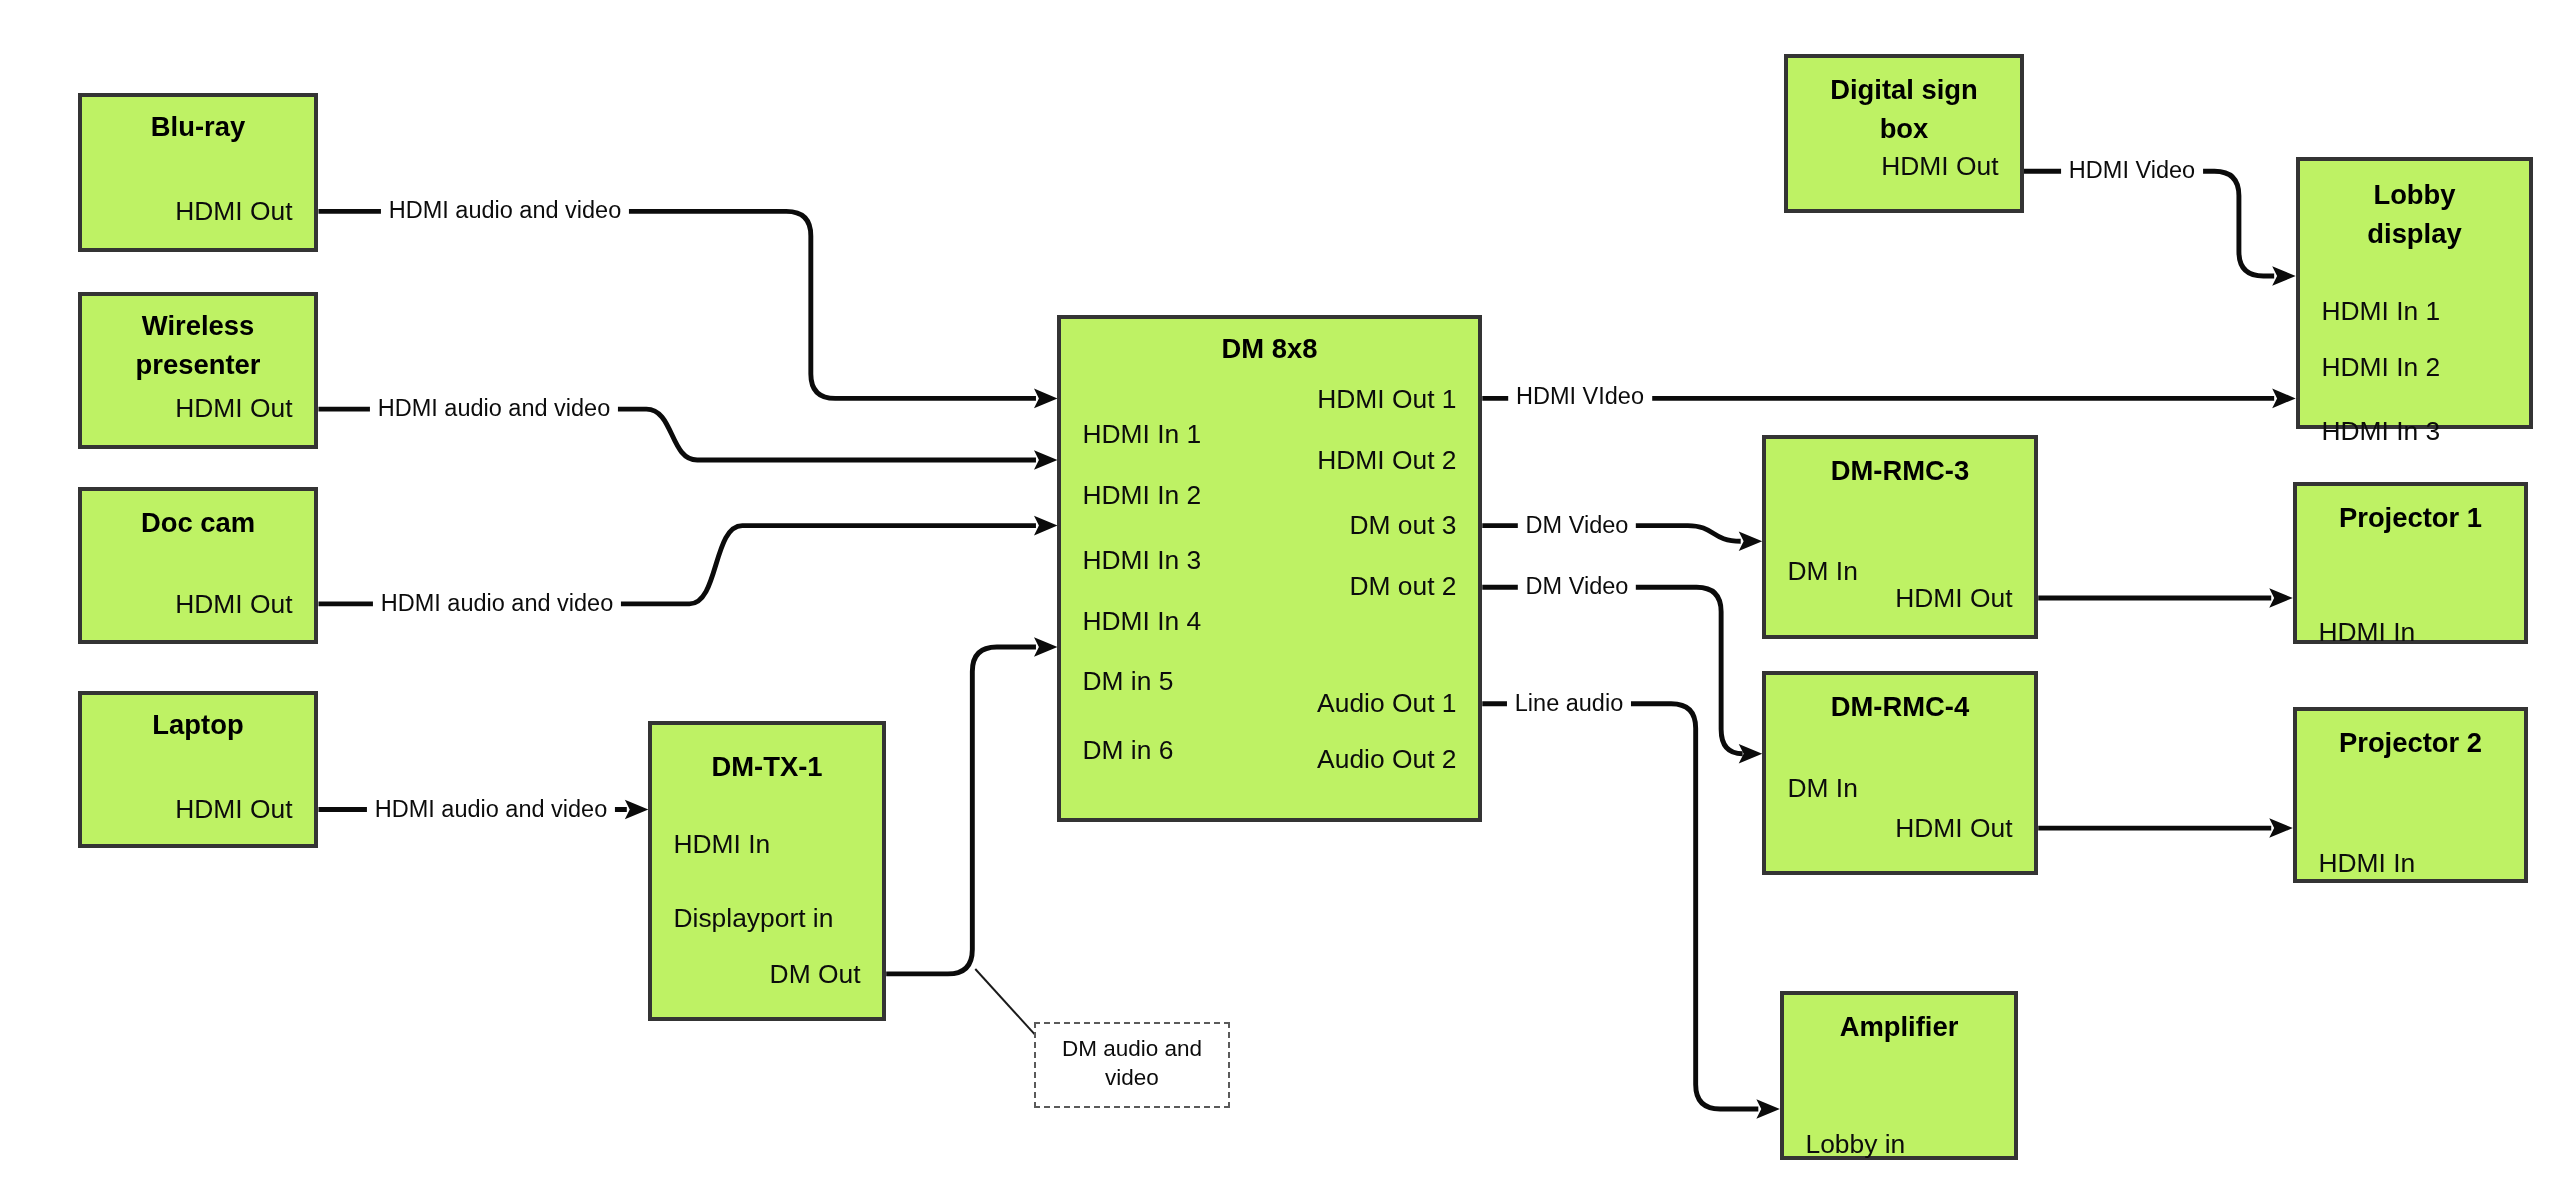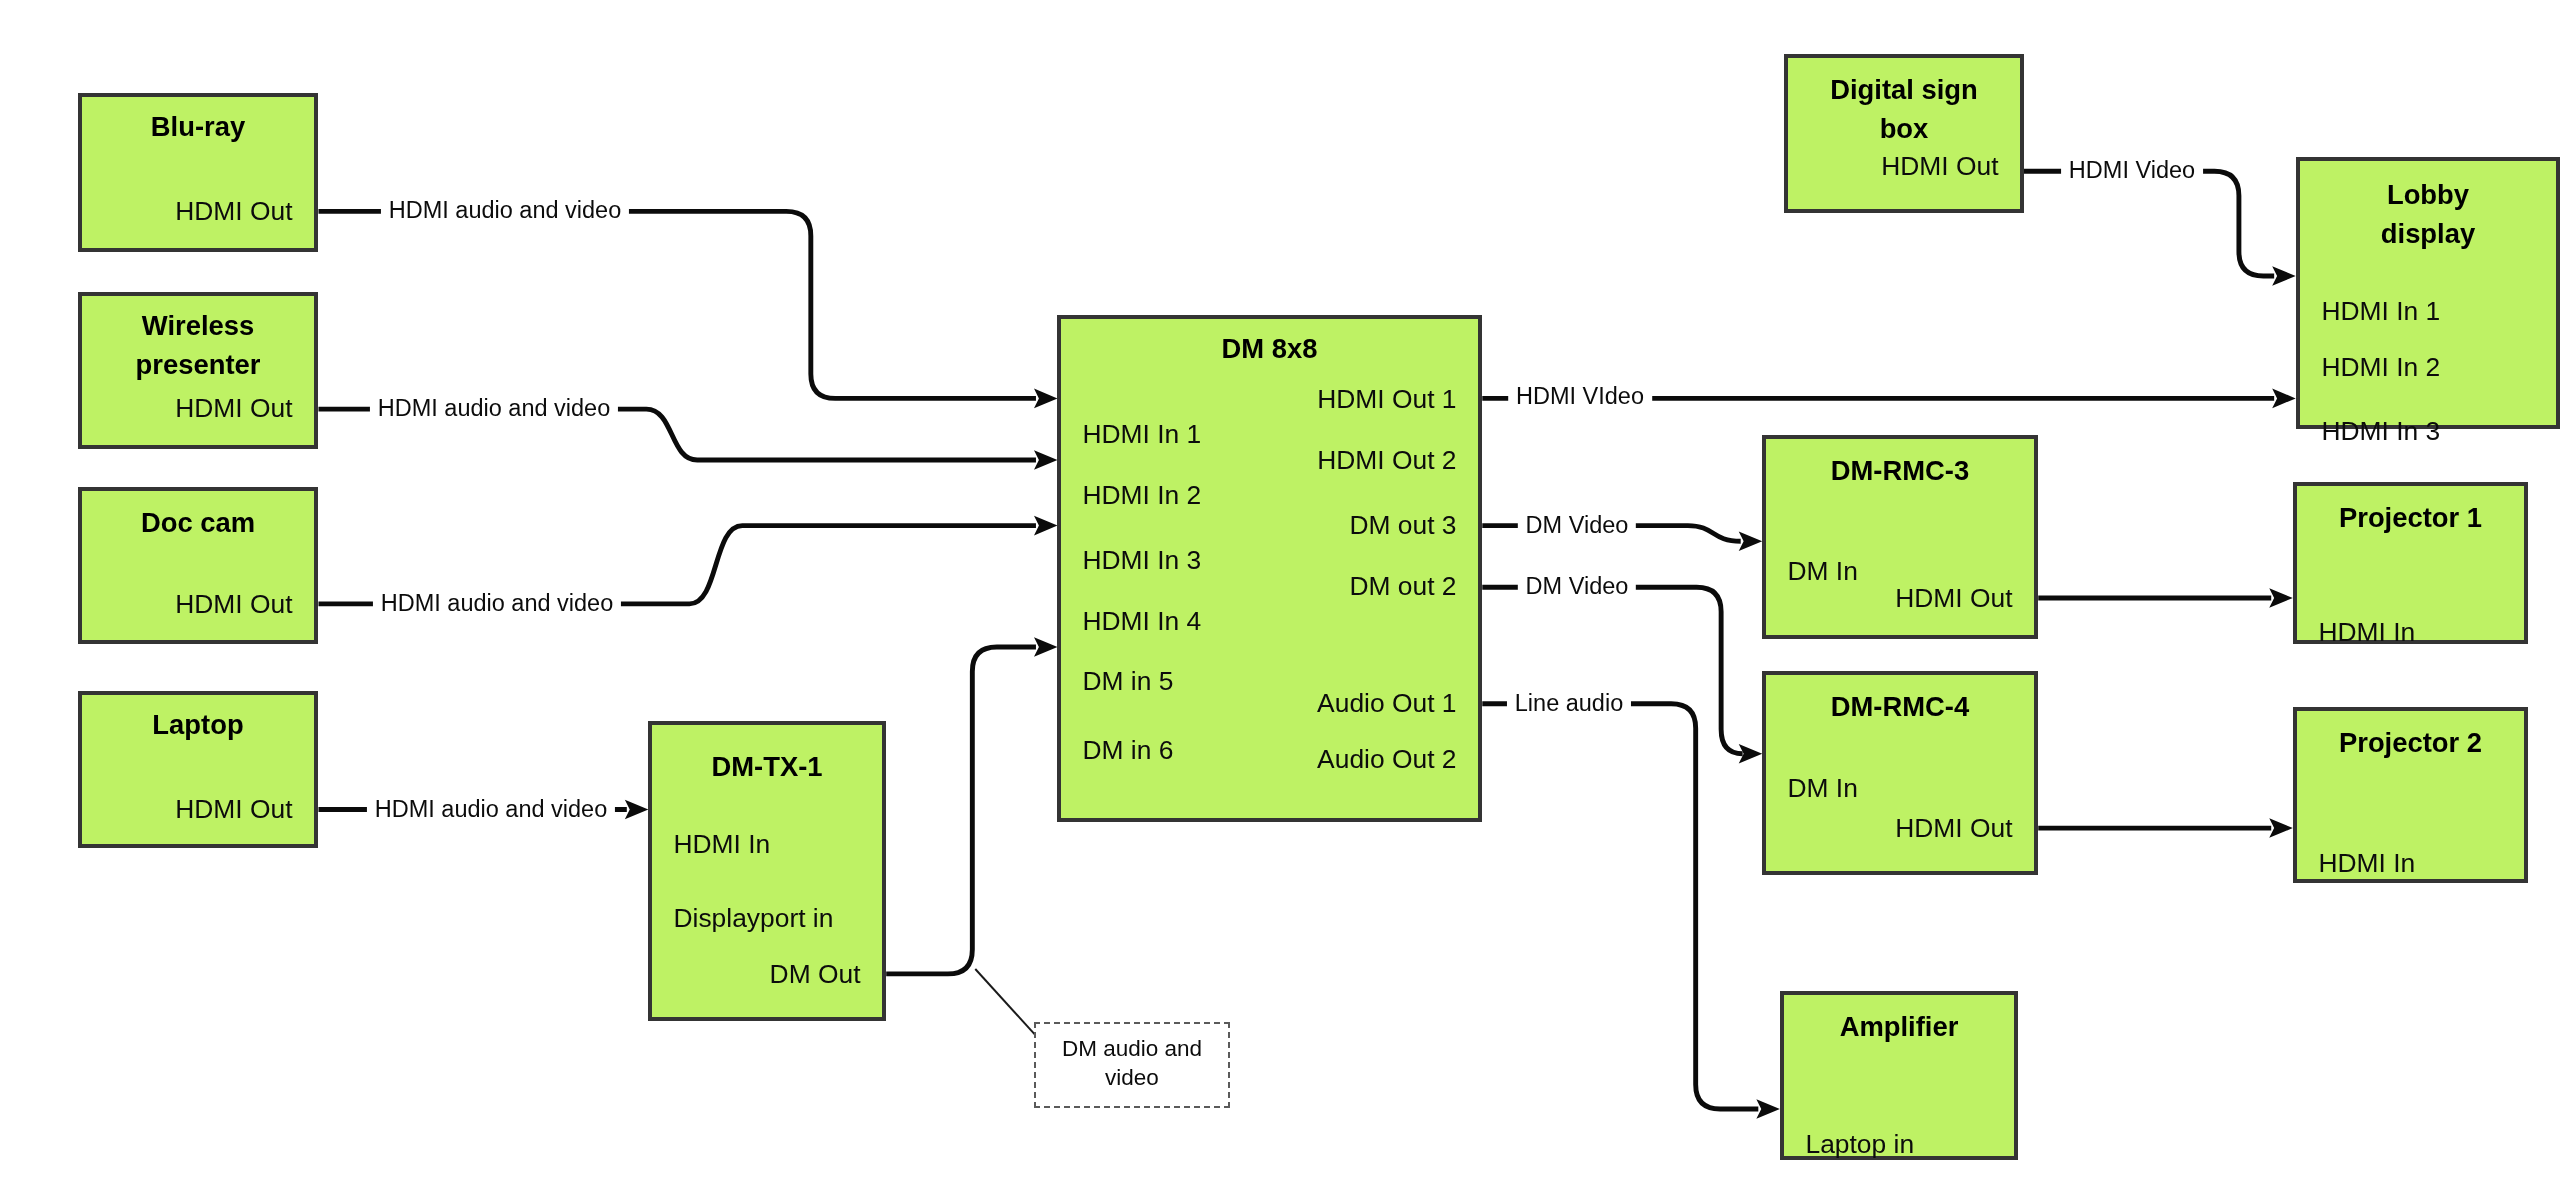--- a/index.html
+++ b/index.html
@@ -102,21 +102,21 @@
     <span class="port pr" style="top:384px">Audio Out 1</span>
     <span class="port pr" style="top:440px">Audio Out 2</span>
   </div>
 
   <div class="node" style="left:1784px;top:54px;width:240px;height:159px">
     <div class="node-title" style="top:11.7px">Digital sign
 box</div>
     <span class="port pr" style="top:108px">HDMI Out</span>
   </div>
 
-  <div class="node" style="left:2296px;top:157px;width:264px;height:272px">
+  <div class="node" style="left:2296px;top:157px;width:237px;height:272px">
     <div class="node-title" style="top:13.7px">Lobby
 display</div>
     <span class="port pl" style="top:115px">HDMI In 1</span>
     <span class="port pl" style="top:171px">HDMI In 2</span>
     <span class="port pl" style="top:235px">HDMI In 3</span>
   </div>
 
   <div class="node" style="left:1762px;top:435px;width:276px;height:204px">
     <div class="node-title" style="top:11.7px">DM-RMC-3</div>
     <span class="port pl" style="top:97px">DM In</span>
@@ -134,21 +134,21 @@
     <span class="port pr" style="top:153px">HDMI Out</span>
   </div>
 
   <div class="node" style="left:2293px;top:707px;width:235px;height:176px">
     <div class="node-title" style="top:11.7px">Projector 2</div>
     <span class="port pl" style="top:117px">HDMI In</span>
   </div>
 
   <div class="node" style="left:1780px;top:991px;width:238px;height:169px">
     <div class="node-title" style="top:11.7px">Amplifier</div>
-    <span class="port pl" style="top:114px">Laptop in</span>
+    <span class="port pl" style="top:114px">Lobby in</span>
   </div>
 
   <div class="wire-label" style="left:505px;top:211px">HDMI audio and video</div>
   <div class="wire-label" style="left:494px;top:409px">HDMI audio and video</div>
   <div class="wire-label" style="left:497px;top:604px">HDMI audio and video</div>
   <div class="wire-label" style="left:491px;top:810px">HDMI audio and video</div>
   <div class="wire-label" style="left:1580px;top:397px">HDMI VIdeo</div>
   <div class="wire-label" style="left:1577px;top:526px">DM Video</div>
   <div class="wire-label" style="left:1577px;top:587px">DM Video</div>
   <div class="wire-label" style="left:1569px;top:704px">Line audio</div>

